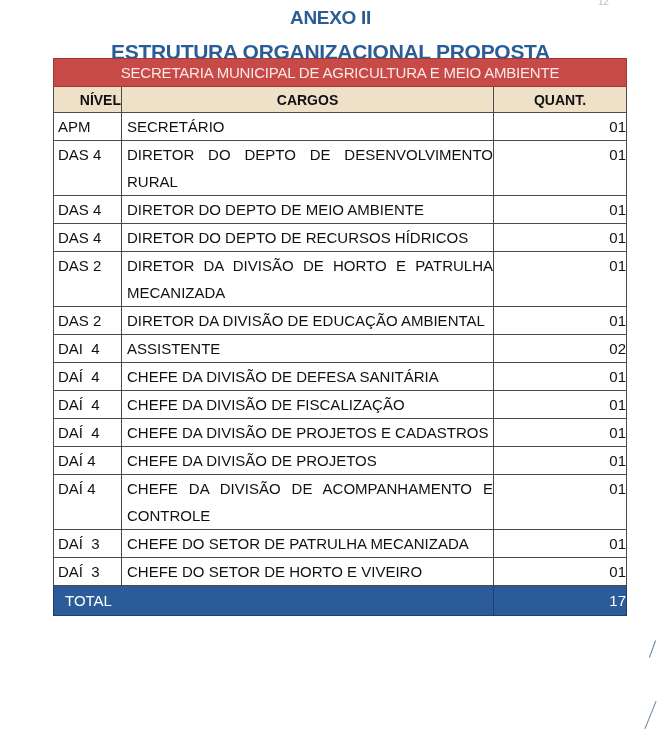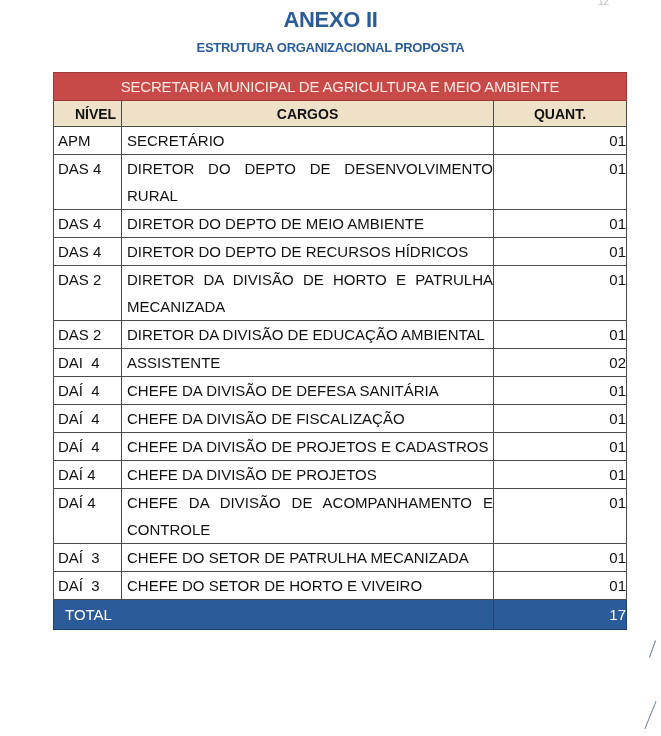--- a/index.html
+++ b/index.html
@@ -23,27 +23,27 @@
     }
     .title {
       position: absolute;
       left: 0;
       width: 661px;
       text-align: center;
       color: #2a5c96;
       font-weight: bold;
       letter-spacing: -0.3px;
     }
-    .title-1 { top: 7px; font-size: 22px; }
-    .title-2 { top: 40px; font-size: 13px; }
+    .title-1 { top: 7px; font-size: 19px; }
+    .title-2 { top: 40px; font-size: 21px; }
 
     .org-table {
       position: absolute;
       left: 53px;
-      top: 72px;
+      top: 58px;
       width: 573px;
       border-collapse: collapse;
       table-layout: fixed;
       font-size: 15px;
       color: #111;
     }
     .org-table td, .org-table th {
       border: 1px solid #4a4a4a;
       padding: 0;
       vertical-align: top;
@@ -62,21 +62,21 @@
       letter-spacing: -0.2px;
       border-color: #9c3a38;
     }
     .head-row th {
       background: #efe1c8;
       font-weight: bold;
       font-size: 14px;
       height: 25px;
       vertical-align: middle;
     }
-    .head-row th.h-nivel { text-align: center; padding-left: 16px; }
+    .head-row th.h-nivel { text-align: right; padding-left: 16px; }
     .head-row th.h-quant { text-align: center; }
 
     .data-row td {
       line-height: 27px;
     }
     .data-row td.nivel { padding-left: 4px; white-space: pre; margin-left: 40px; }
     .data-row td.cargo {
       padding-left: 5px;
       text-align: justify;
       text-align-last: left;

